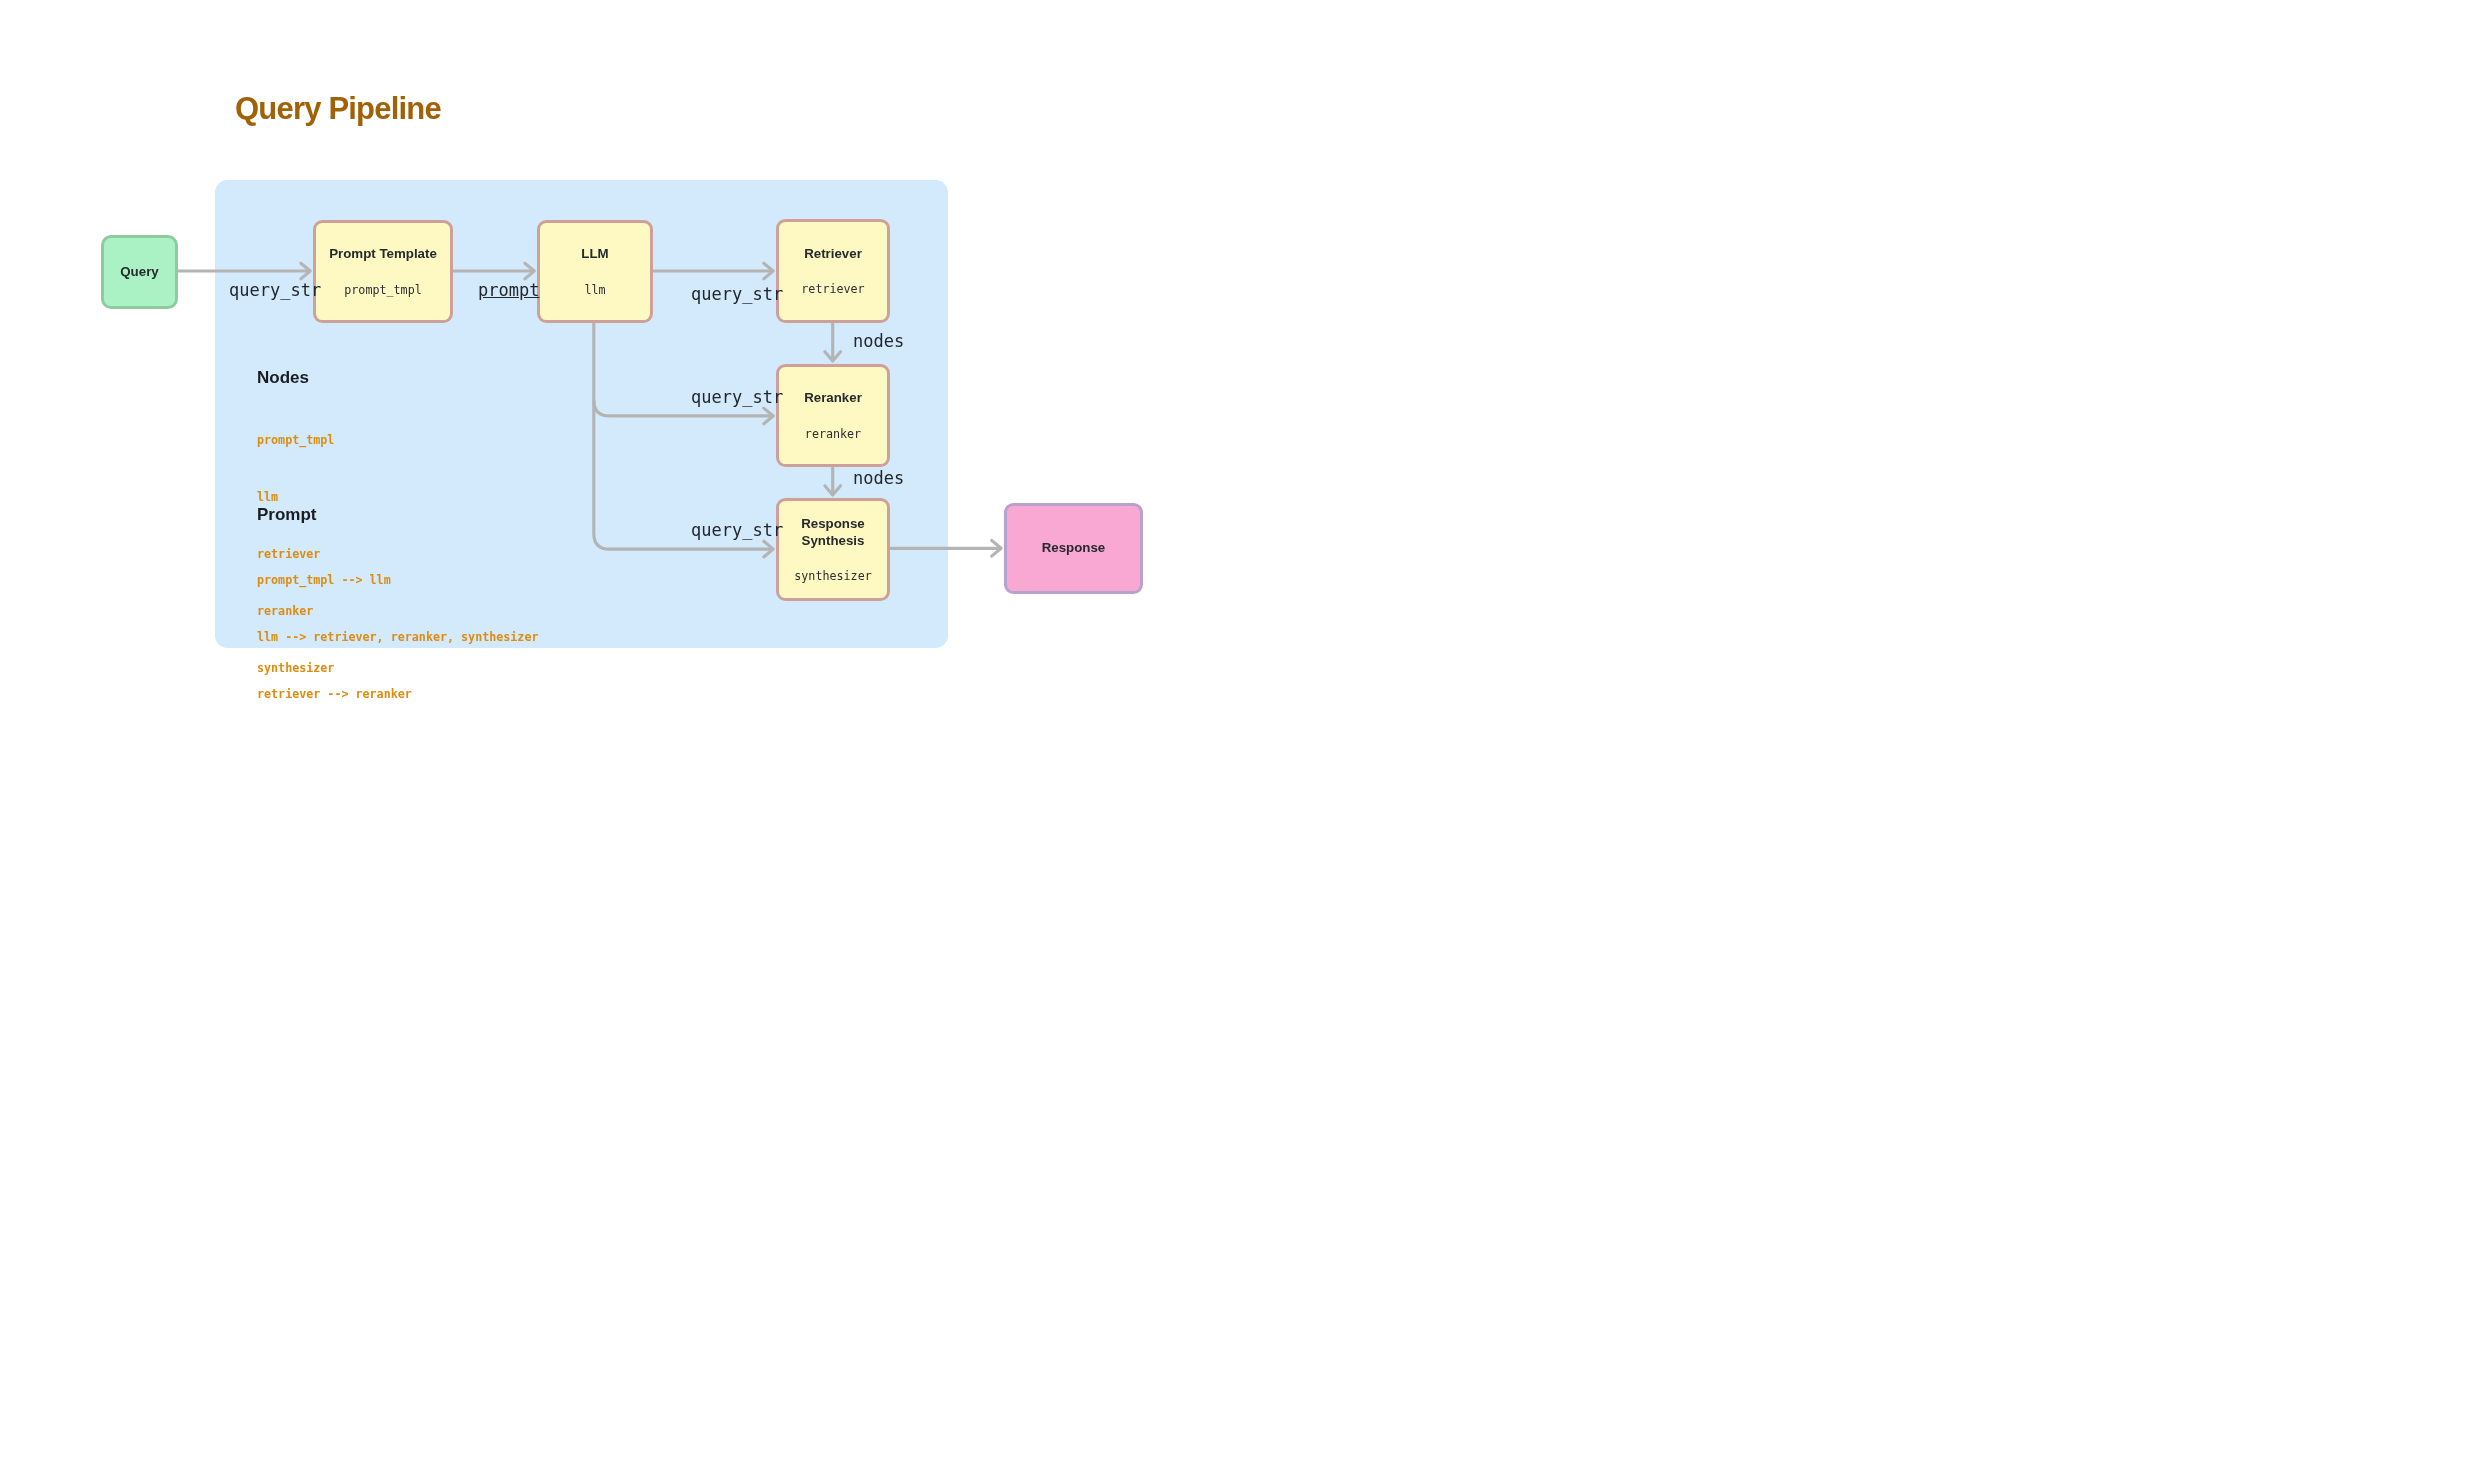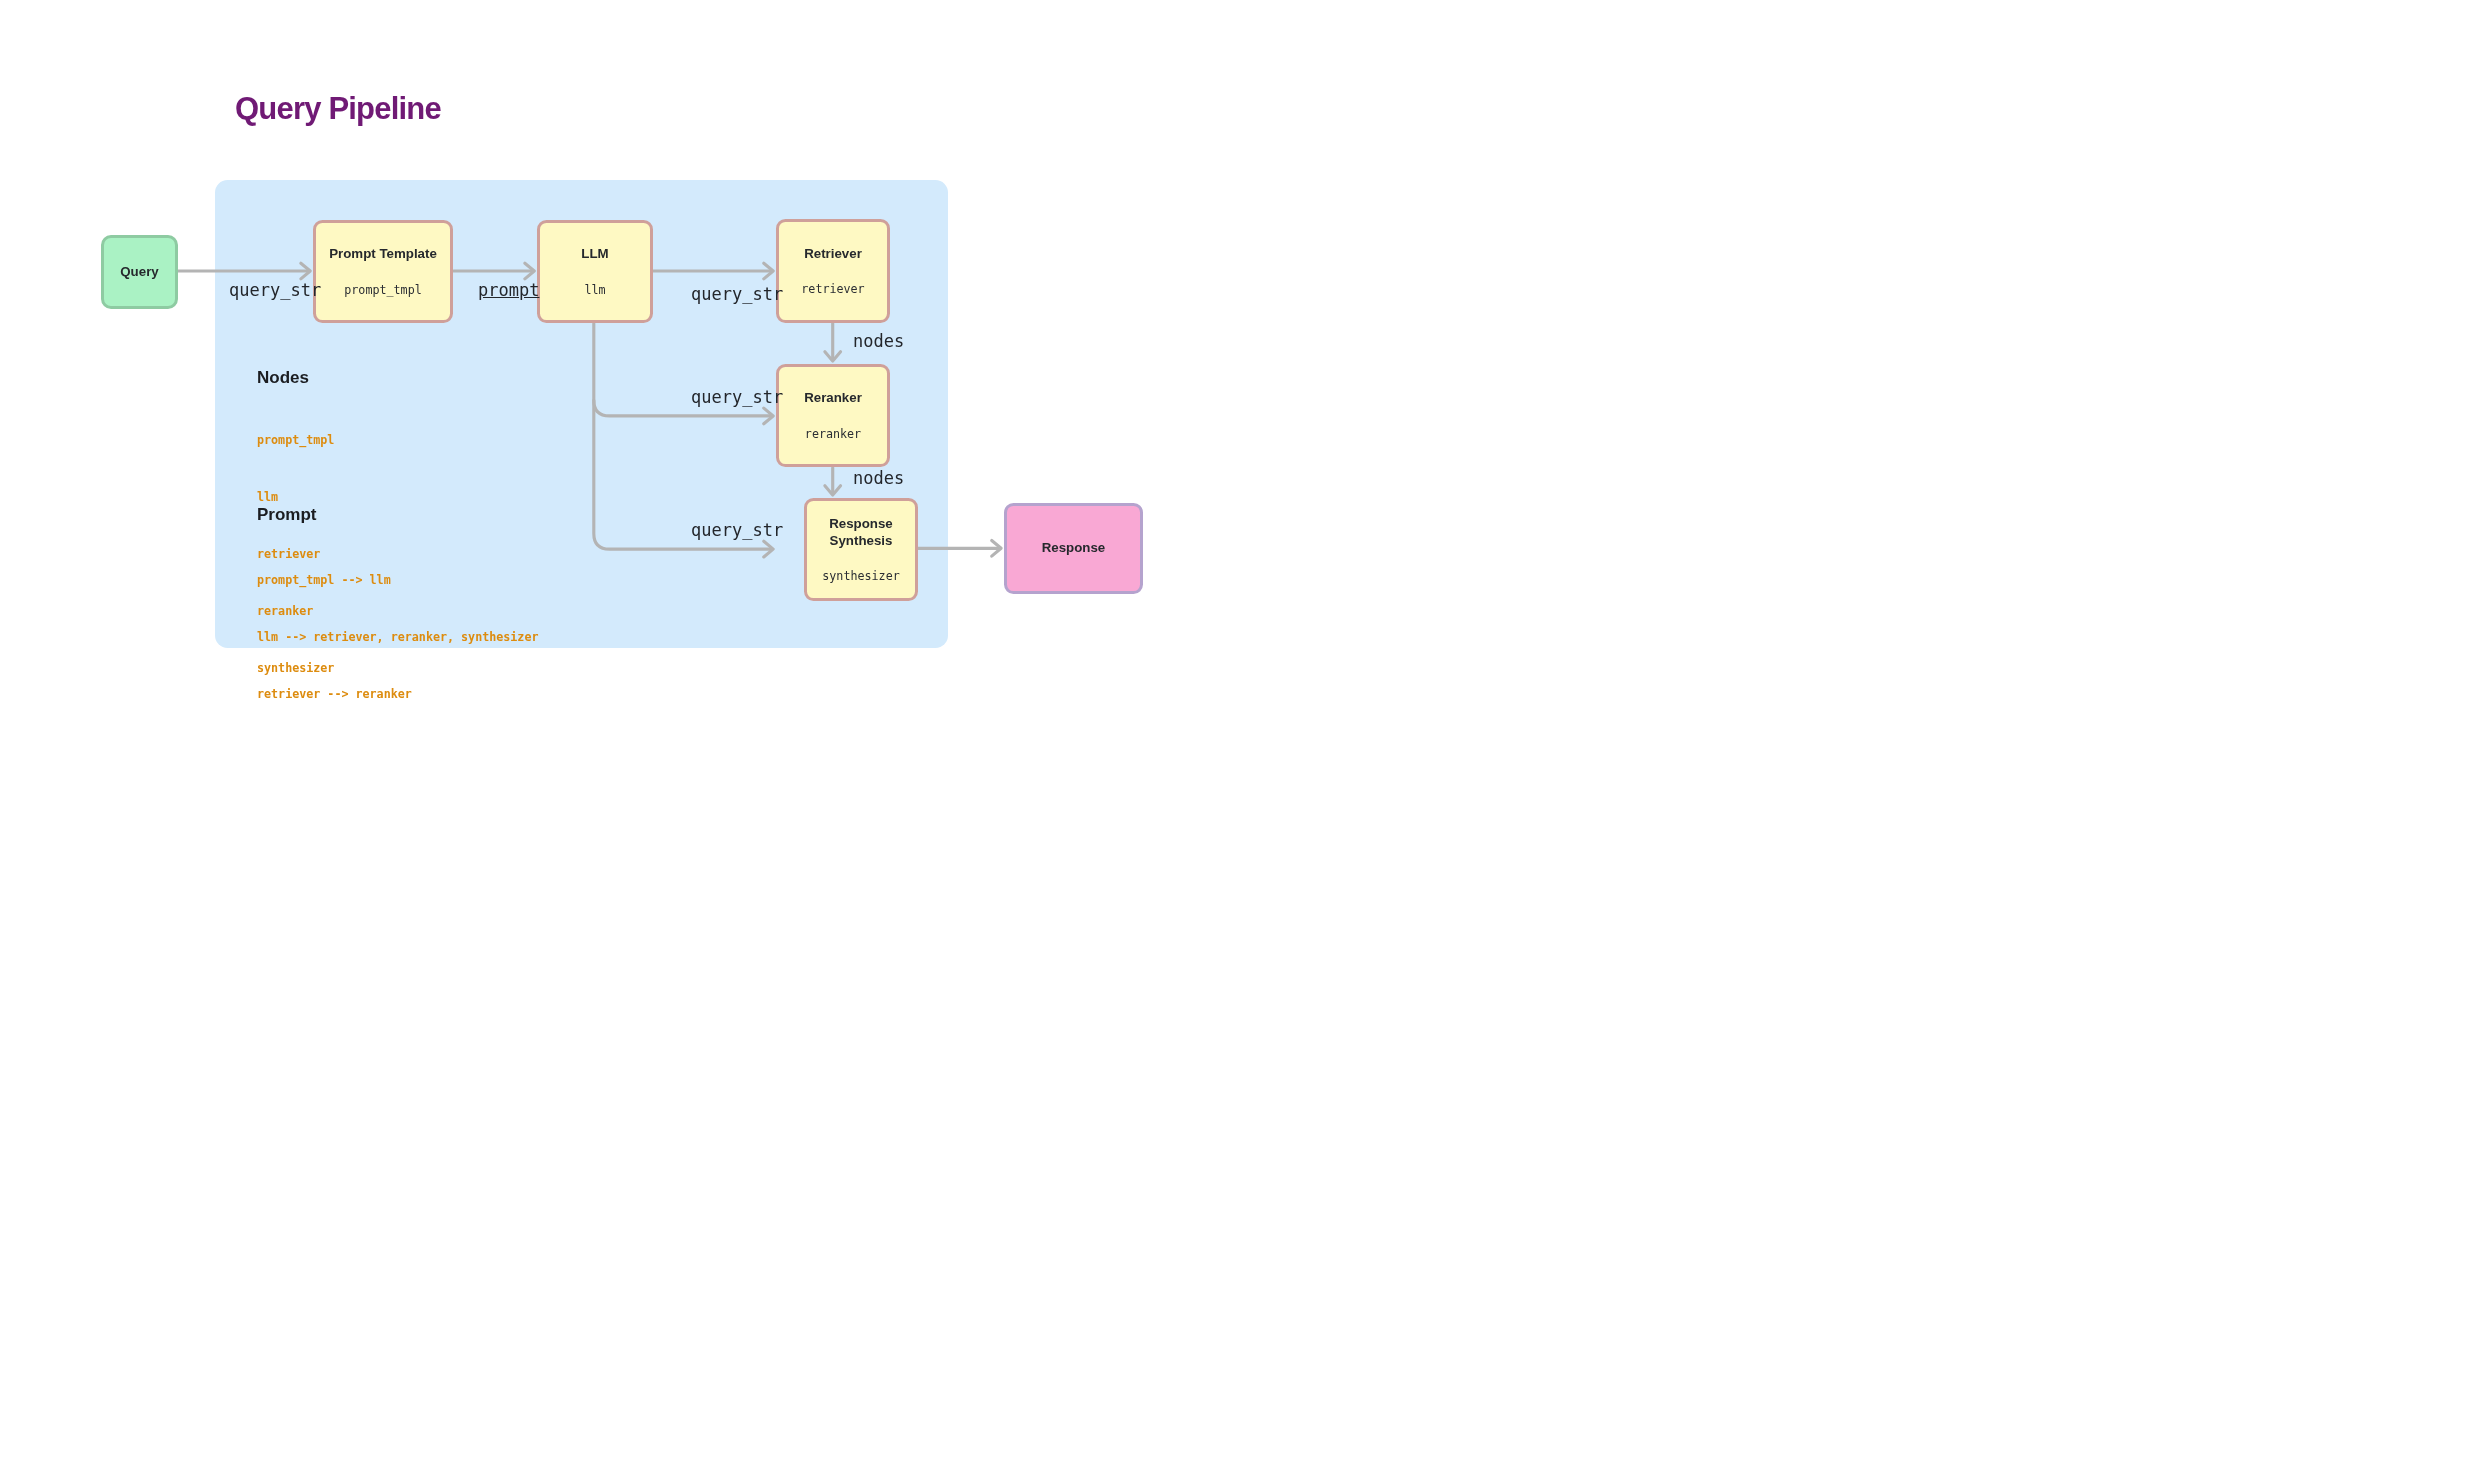--- a/index.html
+++ b/index.html
@@ -2,21 +2,21 @@
 <html style="font-size:12.5px"><head>
 <meta charset="utf-8">
 <style>
   html,body{margin:0;padding:0;background:#ffffff;}
   body{
     width:1244px;height:741px;position:relative;overflow:hidden;
     font-family:"Liberation Sans", sans-serif;color:#26292d;
   }
   .title{
     position:absolute;left:235px;top:91px;
-    font-size:31px;font-weight:700;letter-spacing:-0.8px;color:#701a75;
+    font-size:31px;font-weight:700;letter-spacing:-0.8px;color:#a16207;
   }
   .panel{
     position:absolute;left:215px;top:180px;width:733px;height:468px;
     background:#d3eafc;border-radius:12.5px;z-index:0;
   }
   svg.wires{position:absolute;left:0;top:0;z-index:1;}
   .node{
     position:absolute;z-index:2;border-radius:9.4px;
     display:flex;flex-direction:column;align-items:center;justify-content:center;
     text-align:center;box-sizing:border-box;gap:3.9px;
@@ -36,21 +36,21 @@
   .legend-list{
     position:absolute;z-index:3;font-family:"DejaVu Sans Mono", monospace;
     font-size:11.7px;font-weight:700;color:#dd8c0f;line-height:19px;white-space:pre;
   }
   .legend-list div{height:19px;}
   .q-box{left:101px;top:235px;width:77px;height:74px;border-radius:10px;}
   .pt-box{left:313px;top:220px;width:140px;height:103px;}
   .llm-box{left:537px;top:220px;width:116px;height:103px;}
   .ret-box{left:776px;top:219px;width:114px;height:104px;}
   .rr-box{left:776px;top:364px;width:114px;height:103px;}
-  .syn-box{left:776px;top:498px;width:114px;height:103px;padding:0 9px;margin-left:28px;}
+  .syn-box{left:776px;top:498px;width:114px;height:103px;padding:0 9px;}
   .resp-box{left:1004px;top:503px;width:139px;height:91px;}
 </style>
 </head>
 <body>
 
 <div class="title">Query Pipeline</div>
 
 <div class="panel"></div>
 
 <svg class="wires" width="1244" height="741" viewBox="0 0 1588 946">

